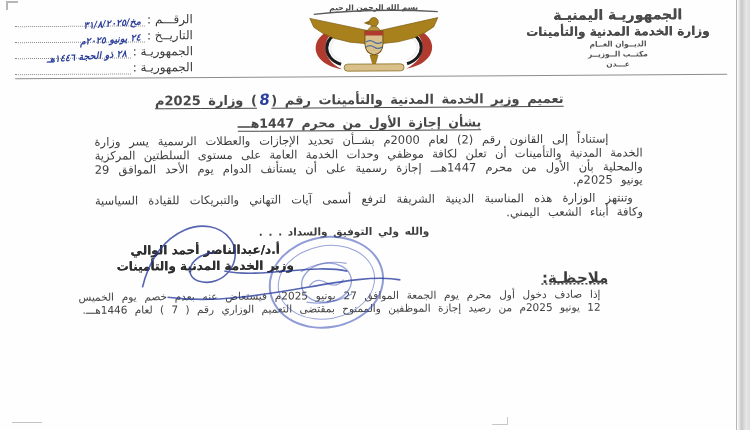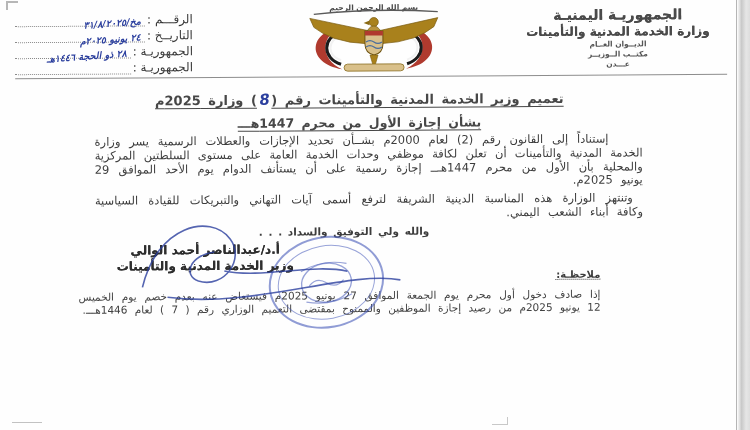--- a/index.html
+++ b/index.html
@@ -53,21 +53,21 @@
   .sig-name{font-size:12px;font-weight:bold;text-shadow:0 0 .5px #2e2e2e;}
   .sig-title{font-size:12px;font-weight:bold;margin-top:2px;text-shadow:0 0 .5px #2e2e2e;}
   .sig-scribble{position:absolute;left:112px;top:208px;width:300px;height:105px;z-index:6;}
 
   .stamp{position:absolute;left:268px;top:236px;width:116px;height:92px;border-radius:50%;
     border:2.5px solid rgba(70,90,185,.60);transform:rotate(-10deg);z-index:4;}
   .stamp::after{content:"";position:absolute;inset:7px;border-radius:50%;border:1.5px solid rgba(70,90,185,.55);}
   .stamp svg{position:absolute;inset:0;}
 
   
-  .note-label{position:absolute;right:150px;top:270px;font-size:10px;font-weight:bold;color:#3c3c3c;
+  .note-label{position:absolute;right:142px;top:270px;font-size:15px;font-weight:bold;color:#3c3c3c;
     text-decoration:underline dotted;direction:rtl;}
   .note-text{position:absolute;right:150px;left:78px;top:289px;direction:rtl;text-align:justify;
     font-size:10.5px;line-height:13.2px;color:#424242;word-spacing:4px;}
 </style>
 </head>
 <body>
 
 <div class="page">
   <div class="content">
 

